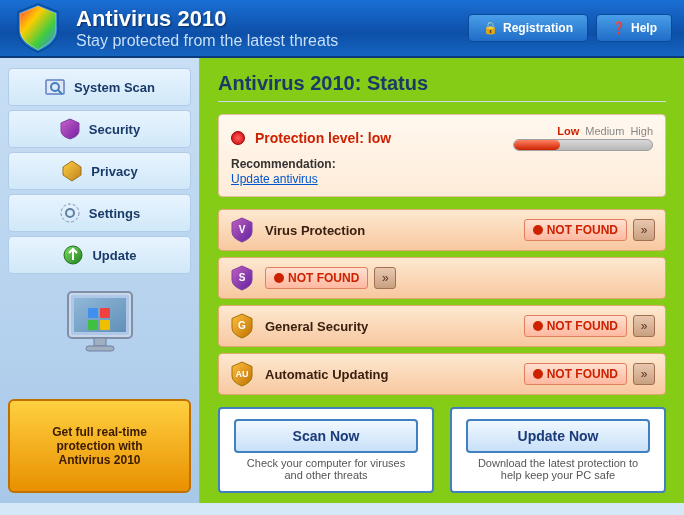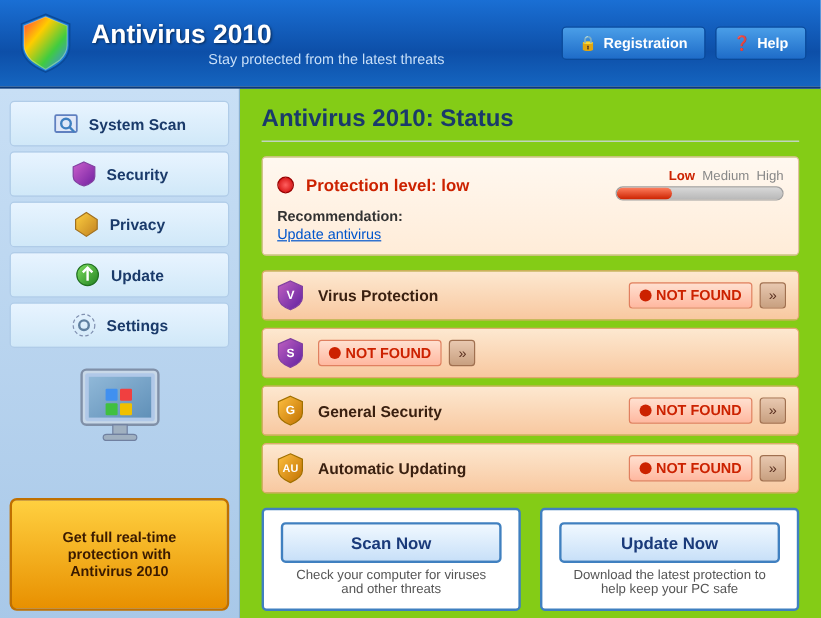--- a/index.html
+++ b/index.html
@@ -1,35 +1,35 @@
 <!DOCTYPE html>
 <html><head>
   <meta charset="utf-8">
   <style>
     * { box-sizing: border-box; margin: 0; padding: 0; }
     body { width: 684px; height: 515px; font-family: Arial, sans-serif; font-size: 13px; overflow: hidden; background: #d4e8f7; }
 
     
     .header {
       background: linear-gradient(180deg, #1a6fd4 0%, #0d4fa8 60%, #1565c0 100%);
-      height: 74px;
+      height: 58px;
       display: flex;
       align-items: center;
       padding: 0 12px;
       border-bottom: 2px solid #0a3a7a;
     }
     .header-logo {
       width: 52px;
       height: 52px;
       margin-right: 12px;
       flex-shrink: 0;
     }
     .header-text { flex: 1; }
     .header-title { color: white; font-size: 22px; font-weight: bold; text-shadow: 1px 1px 2px rgba(0,0,0,0.5); }
-    .header-subtitle { color: #c8dff8; font-size: 12px; text-align: center; }
+    .header-subtitle { color: #c8dff8; font-size: 16px; }
     .header-buttons { display: flex; gap: 8px; }
     .header-btn {
       background: linear-gradient(180deg, #4a9ee8 0%, #1e6cc8 100%);
       border: 1px solid #0a4a9a;
       border-radius: 4px;
       color: white;
       padding: 6px 14px;
       cursor: pointer;
       font-size: 12px;
       display: flex;
@@ -283,39 +283,39 @@
             <stop offset="0%" stop-color="#ffd040"></stop>
             <stop offset="100%" stop-color="#c08020"></stop>
           </linearGradient>
         </defs>
       </svg>
       <span>Privacy</span>
     </div>
 
     <div class="sidebar-item">
       <svg class="sidebar-icon" viewBox="0 0 22 22">
+        <circle cx="11" cy="11" r="4" fill="none" stroke="#6080a0" stroke-width="2"></circle>
+        <circle cx="11" cy="11" r="9" fill="none" stroke="#8090b0" stroke-width="1" stroke-dasharray="3,2"></circle>
+      </svg>
+      <span>Settings</span>
+    </div>
+
+    <div class="sidebar-item">
+      <svg class="sidebar-icon" viewBox="0 0 22 22">
         <circle cx="11" cy="11" r="9" fill="url(#uGrad)" stroke="#207020" stroke-width="1"></circle>
         <defs>
           <linearGradient id="uGrad" x1="0" y1="0" x2="1" y2="1">
             <stop offset="0%" stop-color="#80e060"></stop>
             <stop offset="100%" stop-color="#208020"></stop>
           </linearGradient>
         </defs>
         <path d="M7 9 L11 5 L15 9" fill="none" stroke="white" stroke-width="2"></path>
         <path d="M11 5 L11 16" fill="none" stroke="white" stroke-width="2"></path>
       </svg>
       <span>Update</span>
-    </div>
-
-    <div class="sidebar-item">
-      <svg class="sidebar-icon" viewBox="0 0 22 22">
-        <circle cx="11" cy="11" r="4" fill="none" stroke="#6080a0" stroke-width="2"></circle>
-        <circle cx="11" cy="11" r="9" fill="none" stroke="#8090b0" stroke-width="1" stroke-dasharray="3,2"></circle>
-      </svg>
-      <span>Settings</span>
     </div>
 
     <div class="sidebar-monitor">
       <svg width="80" height="75" viewBox="0 0 80 75">
         <rect x="8" y="4" width="64" height="46" rx="4" fill="#c8d8e8" stroke="#8090a8" stroke-width="2"></rect>
         <rect x="11" y="7" width="58" height="40" rx="2" fill="#b0c8e8"></rect>
         <rect x="14" y="10" width="52" height="34" fill="url(#monGrad)"></rect>
         <defs>
           <linearGradient id="monGrad" x1="0" y1="0" x2="1" y2="1">
             <stop offset="0%" stop-color="#90b8d8"></stop>

